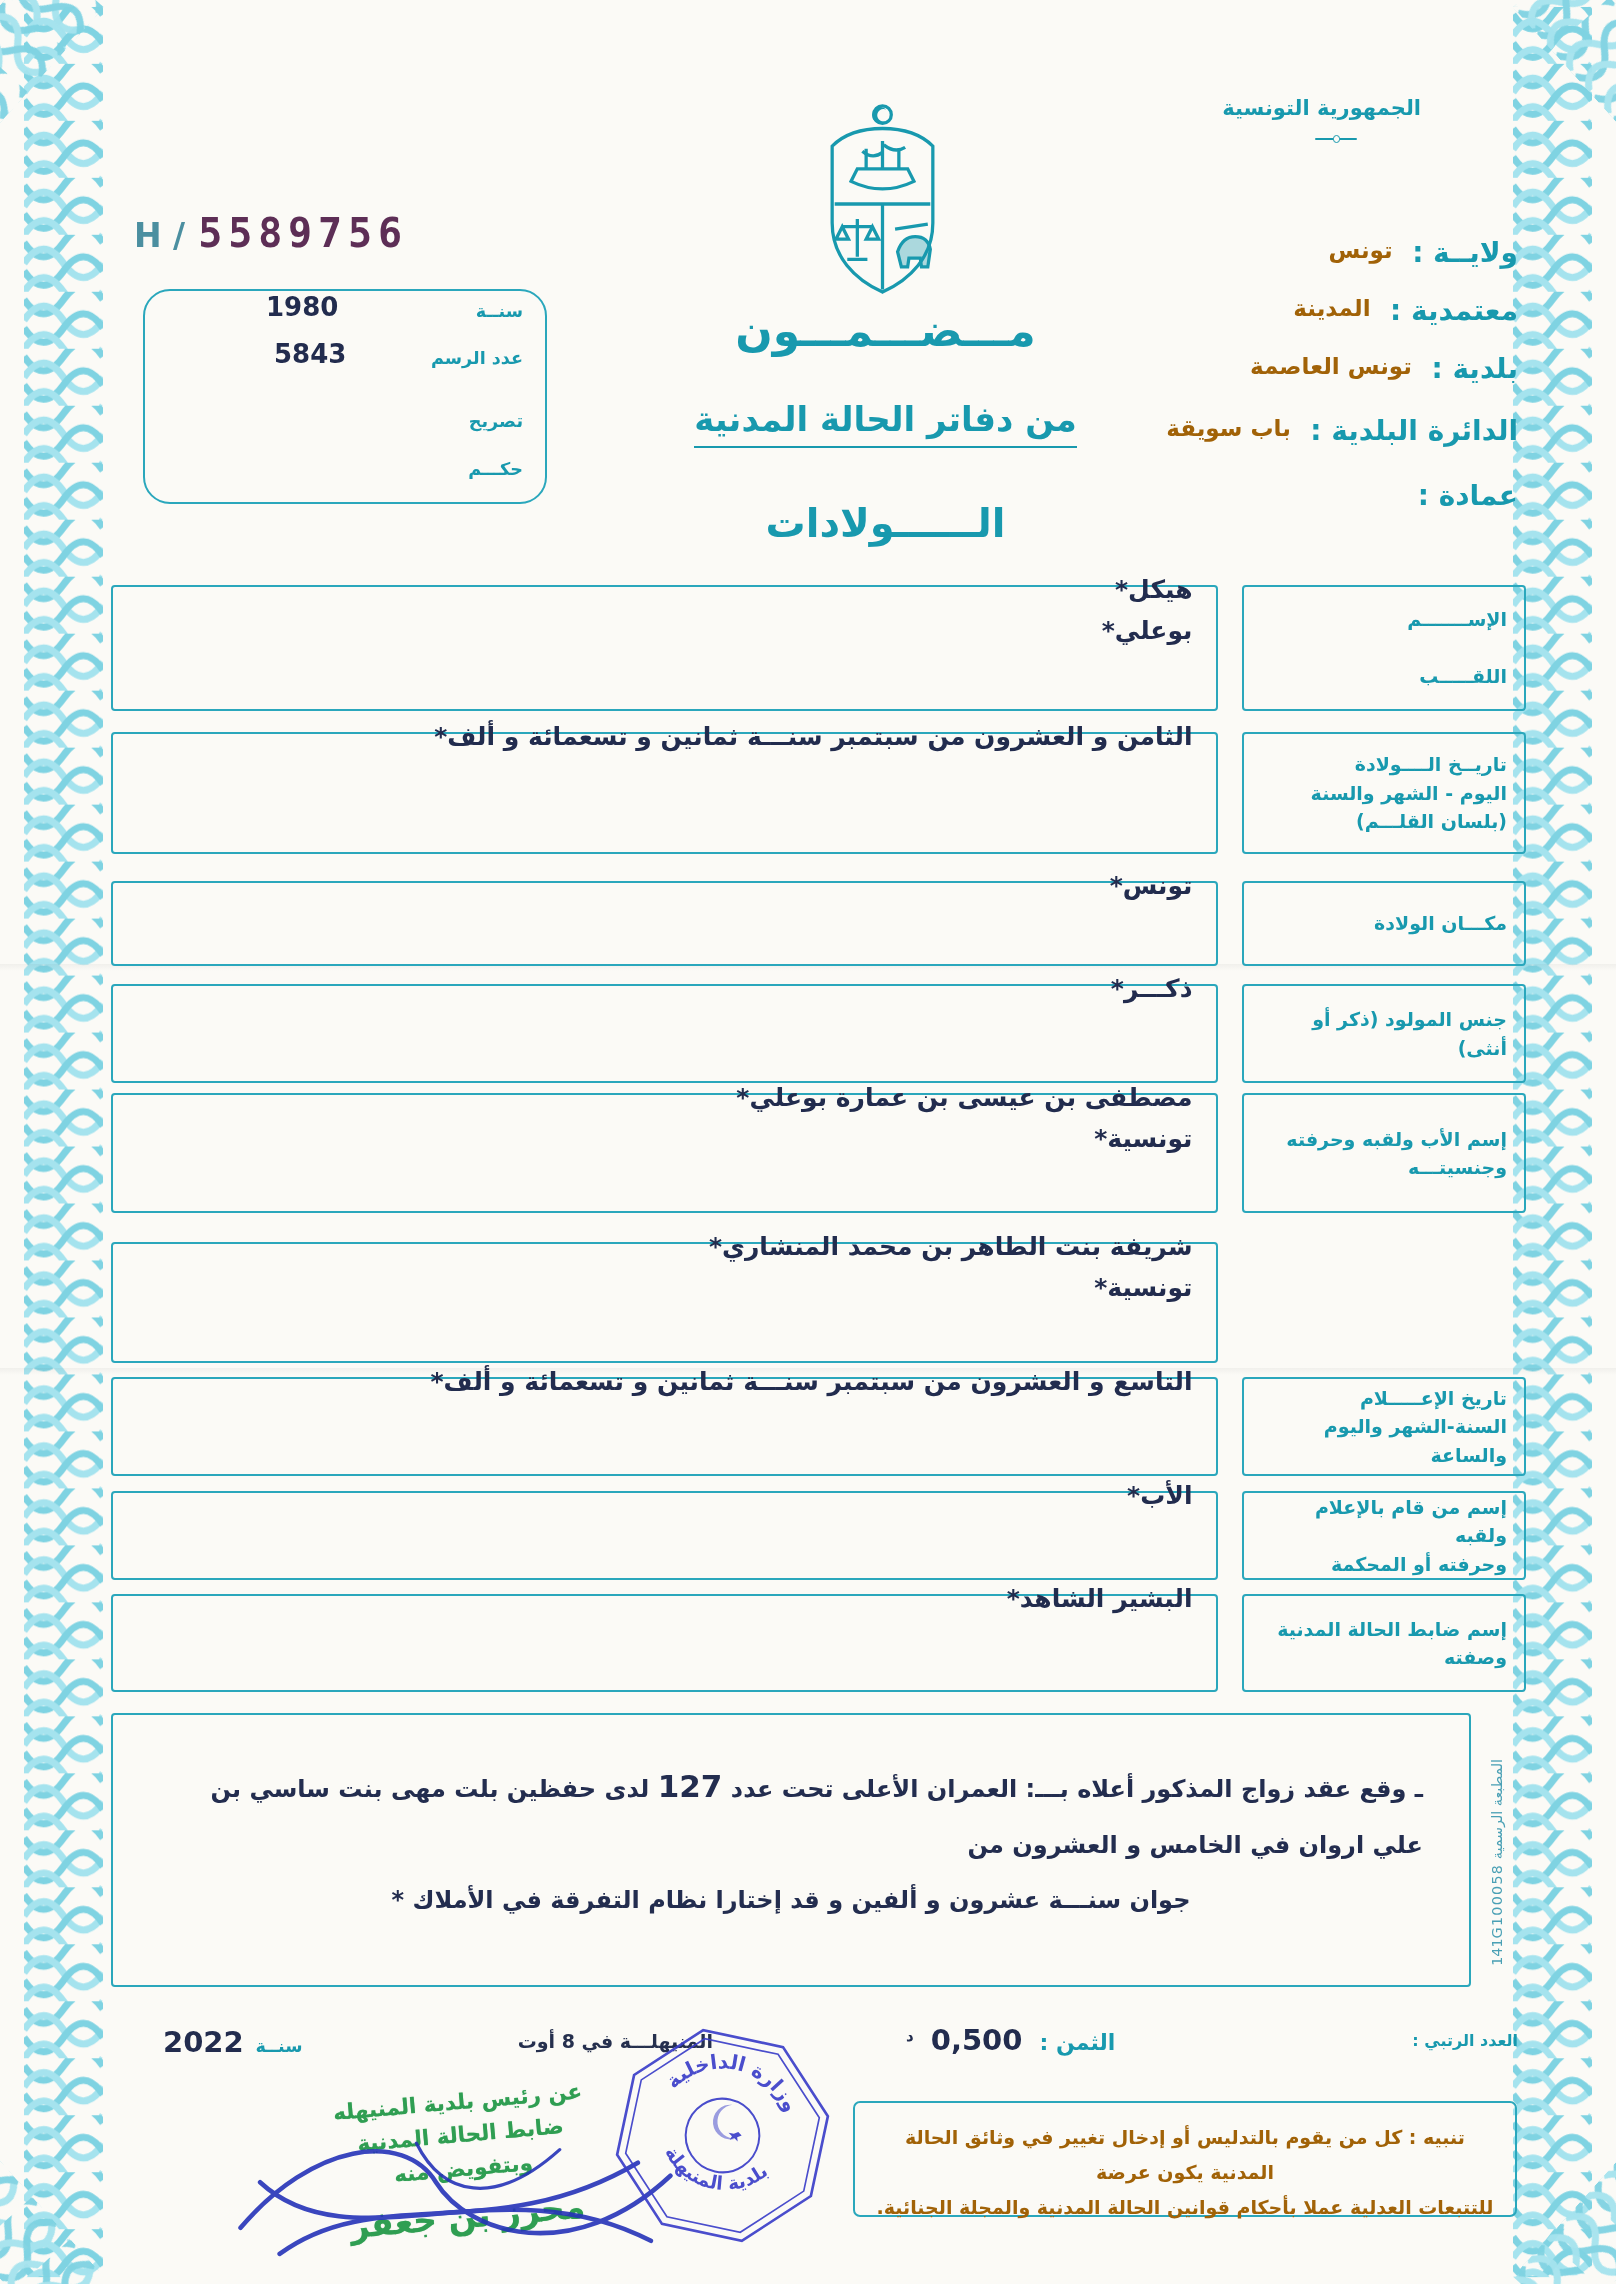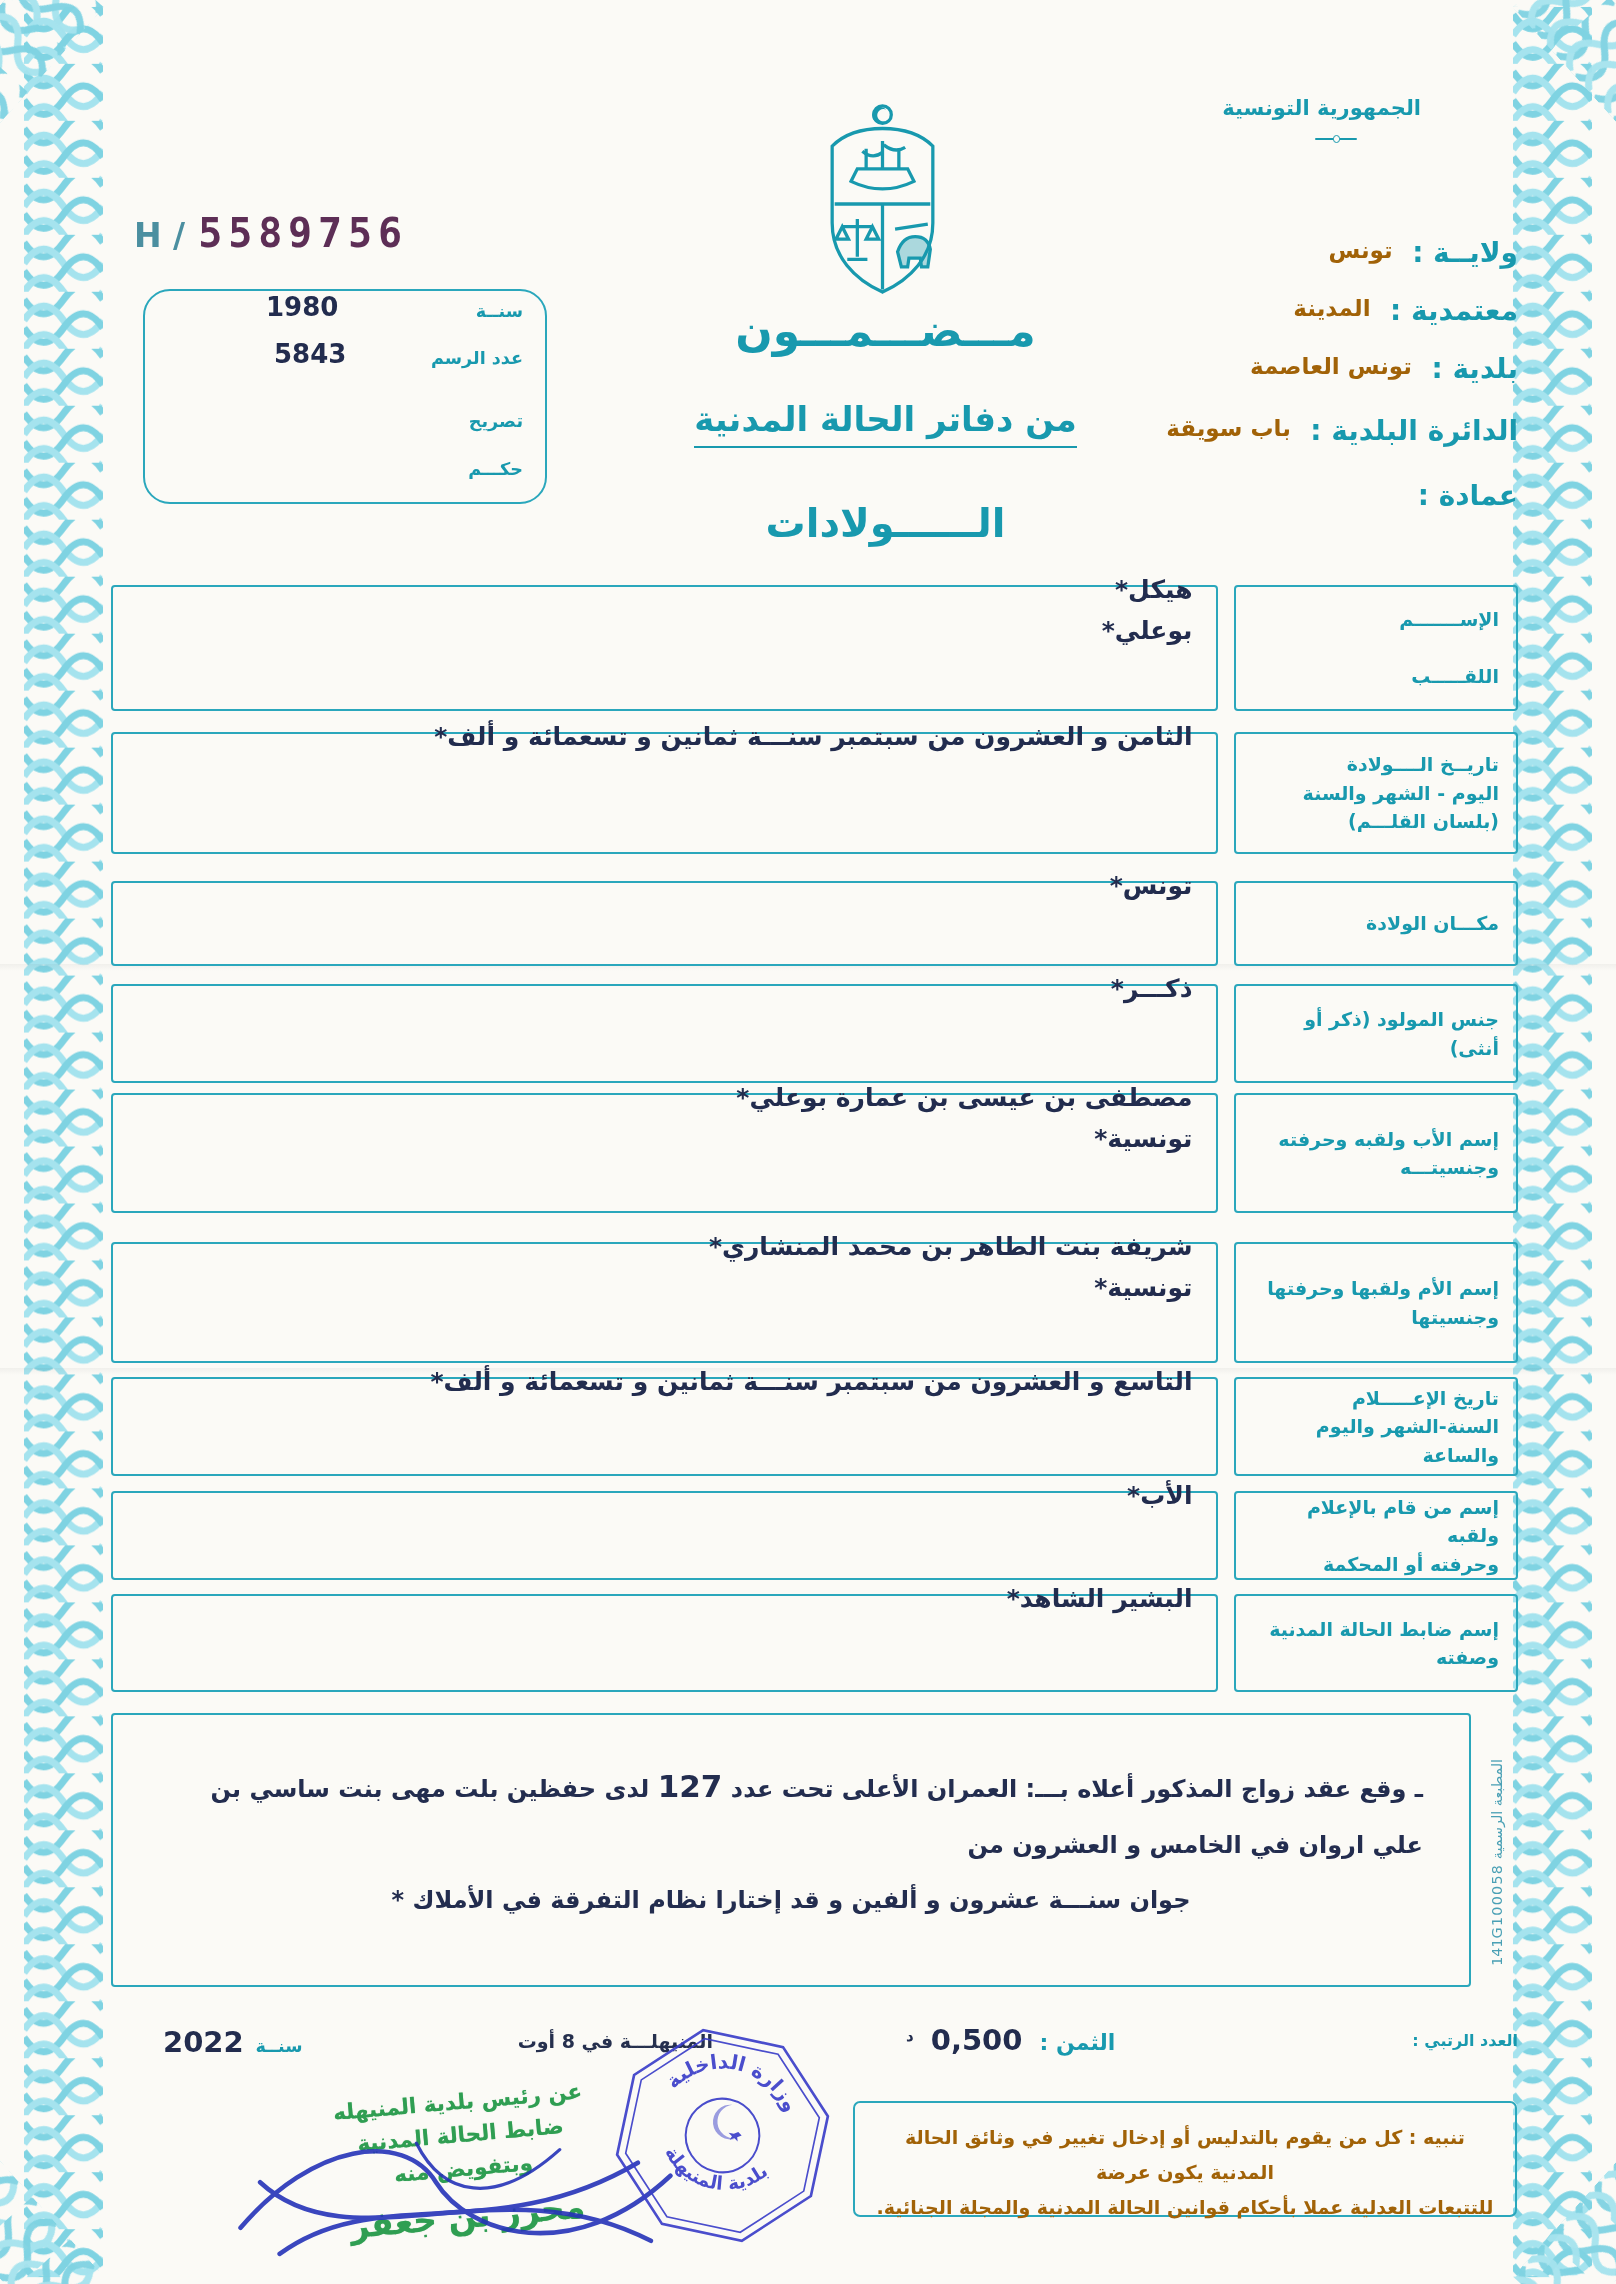--- a/index.html
+++ b/index.html
@@ -39,21 +39,21 @@
   .title3{top:500px;font-size:40px;letter-spacing:2px;}
   .admin-field{position:absolute;right:98px;display:flex;gap:19.5px;align-items:baseline;direction:rtl;}
   .af1{top:236px}.af2{top:294px}.af3{top:352px}.af4{top:414px}.af5{top:479px}
   .af-label{color:#1899ae;font-weight:bold;font-size:28px;white-space:nowrap;}
   .af-value{color:#a16207;font-weight:bold;font-size:23px;white-space:nowrap;transform:translateY(-3.9px);}
   
   .form-row{position:absolute;left:0;width:100%;}
   .r1{top:585px;height:126px}.r2{top:732px;height:122px}.r3{top:881px;height:85px}
   .r4{top:984px;height:99px}.r5{top:1093px;height:120px}.r6{top:1242px;height:121px}
   .r7{top:1377px;height:99px}.r8{top:1491px;height:89px}.r9{top:1594px;height:98px}
-  .fr-label{position:absolute;right:98px;top:0;bottom:0;width:284px;border:2px solid #2aa7bc;
+  .fr-label{position:absolute;right:90px;top:0;bottom:0;width:284px;border:2px solid #2aa7bc;
             border-radius:3.9px;color:#1899ae;font-size:19px;font-weight:bold;display:flex;align-items:center;
             padding:5.2px 17px;box-sizing:border-box;white-space:pre-line;text-align:right;line-height:1.5;}
   .fr-field{position:absolute;left:111px;top:0;bottom:0;width:1107px;border:2px solid #2aa7bc;
             border-radius:3.9px;box-sizing:border-box;}
   .fr-value{position:absolute;top:-18px;right:23.5px;font-size:25px;font-weight:bold;color:#222c4e;
             white-space:pre-line;text-align:right;line-height:1.65;}
   
   .observation{position:absolute;left:111px;top:1713px;width:1360px;height:274px;border:2px solid #2aa7bc;
                border-radius:3.9px;box-sizing:border-box;padding:38px 46px;font-size:24px;font-weight:bold;
                color:#232d4f;line-height:2.15;text-align:right;}
@@ -211,22 +211,20 @@
 تونسية*</div>
     </div>
     <div class="fr-label">إسم الأب ولقبه وحرفته
 وجنسيتـــه</div>
   </div>
   <div class="form-row r6">
     <div class="fr-field">
       <div class="fr-value">شريفة بنت الطاهر بن محمد المنشاري*
 تونسية*</div>
     </div>
-    <div class="fr-label">إسم الأم ولقبها وحرفتها
-وجنسيتها</div>
   </div>
   <div class="form-row r7">
     <div class="fr-field">
       <div class="fr-value">التاسع و العشرون من سبتمبر سنـــة ثمانين و تسعمائة و ألف*</div>
     </div>
     <div class="fr-label">تاريخ الإعـــــلام
 السنة-الشهر واليوم والساعة</div>
   </div>
   <div class="form-row r8">
     <div class="fr-field">

